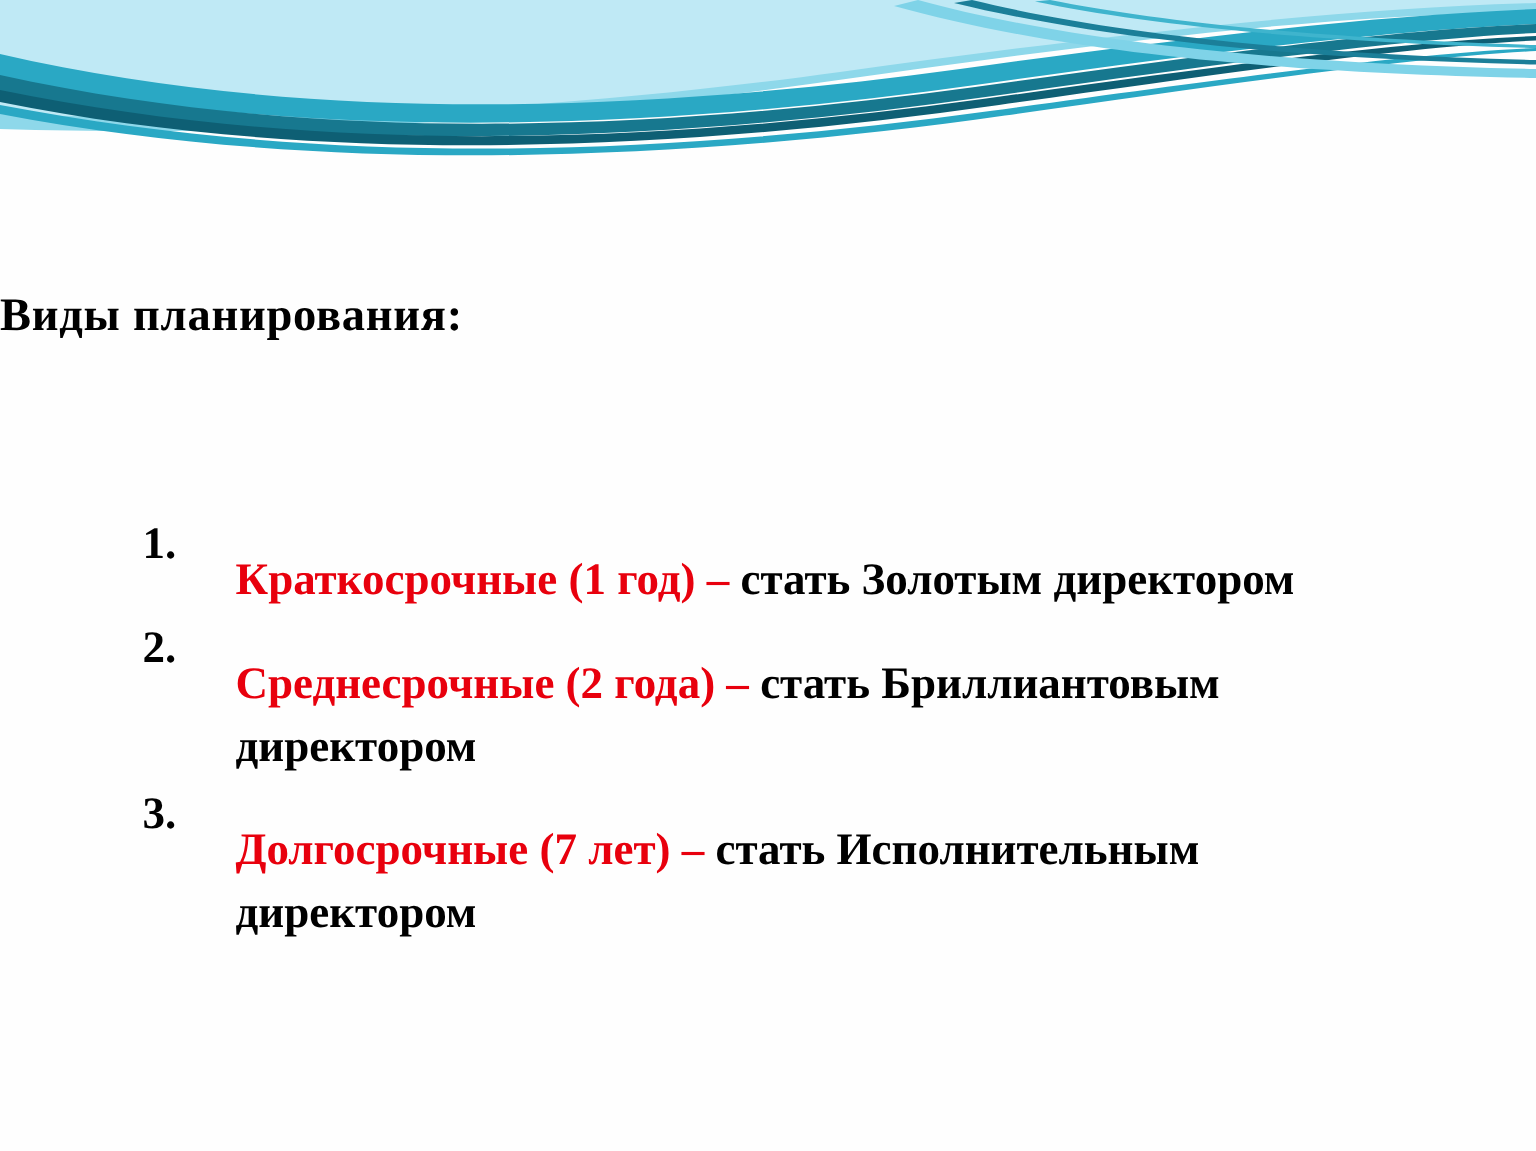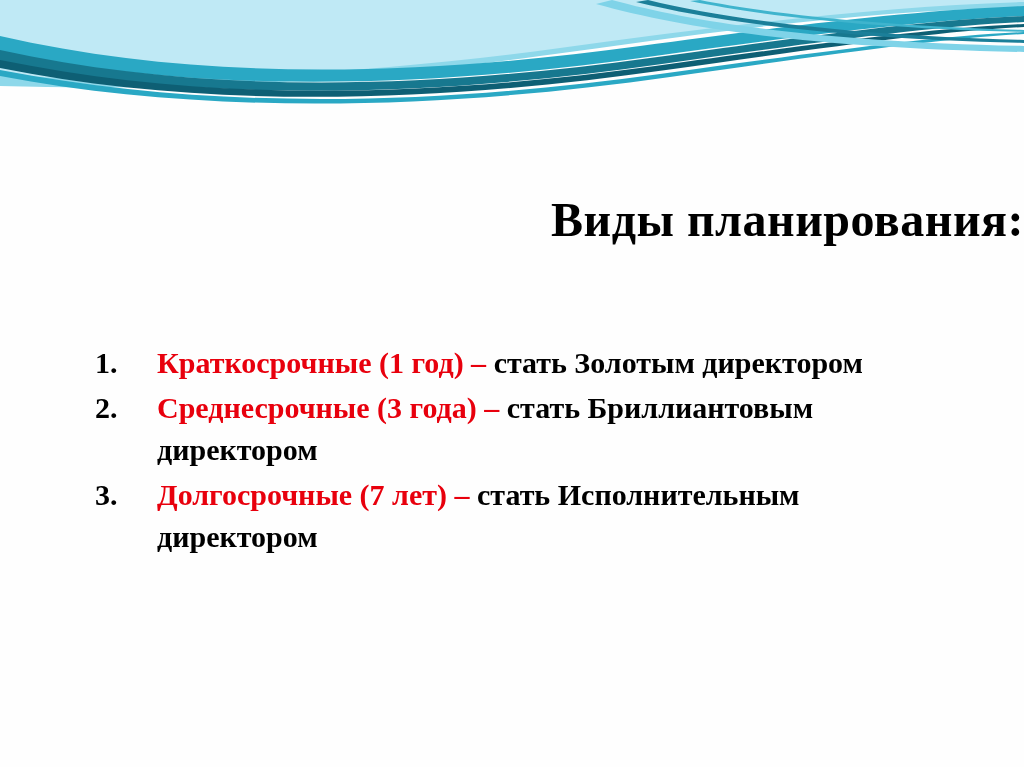--- a/index.html
+++ b/index.html
@@ -26,24 +26,24 @@
     left: 0;
     width: 1024px;
     height: 120px;
     pointer-events: none;
   }
   .title {
     position: absolute;
     left: 0;
     top: 192px;
     width: 1024px;
-    text-align: right;
+    text-align: left;
     font-family: "Liberation Serif", serif;
     font-weight: bold;
-    font-size: 48px;
+    font-size: 31px;
     color: #000000;
     letter-spacing: 0.5px;
   }
   .body-list {
     position: absolute;
     left: 95px;
     top: 342px;
     width: 860px;
   }
   .list-item {
@@ -59,20 +59,21 @@
     text-align: left;
     color: #000000;
     font-weight: bold;
     font-family: "Liberation Serif", serif;
   }
   .item-text {
     flex: 1 1 auto;
     font-weight: bold;
     color: #000000;
     font-family: "Liberation Serif", serif;
+    margin-top: 24px;
   }
   .hl {
     color: #e8000d;
   }
 </style>
 </head>
 <body>
 
 <div class="slide">
 
@@ -92,21 +93,21 @@
 
   <div class="body-list">
 
     <div class="list-item">
       <span class="marker">1.</span>
       <span class="item-text"><span class="hl">Краткосрочные (1 год) – </span><span>стать Золотым директором</span></span>
     </div>
 
     <div class="list-item">
       <span class="marker">2.</span>
-      <span class="item-text"><span class="hl">Среднесрочные (3 года) – </span><span>стать Бриллиантовым директором</span></span>
+      <span class="item-text"><span class="hl">Среднесрочные (2 года) – </span><span>стать Бриллиантовым директором</span></span>
     </div>
 
     <div class="list-item">
       <span class="marker">3.</span>
       <span class="item-text"><span class="hl">Долгосрочные (7 лет) – </span><span>стать Исполнительным директором</span></span>
     </div>
 
   </div>
 </div>
 

